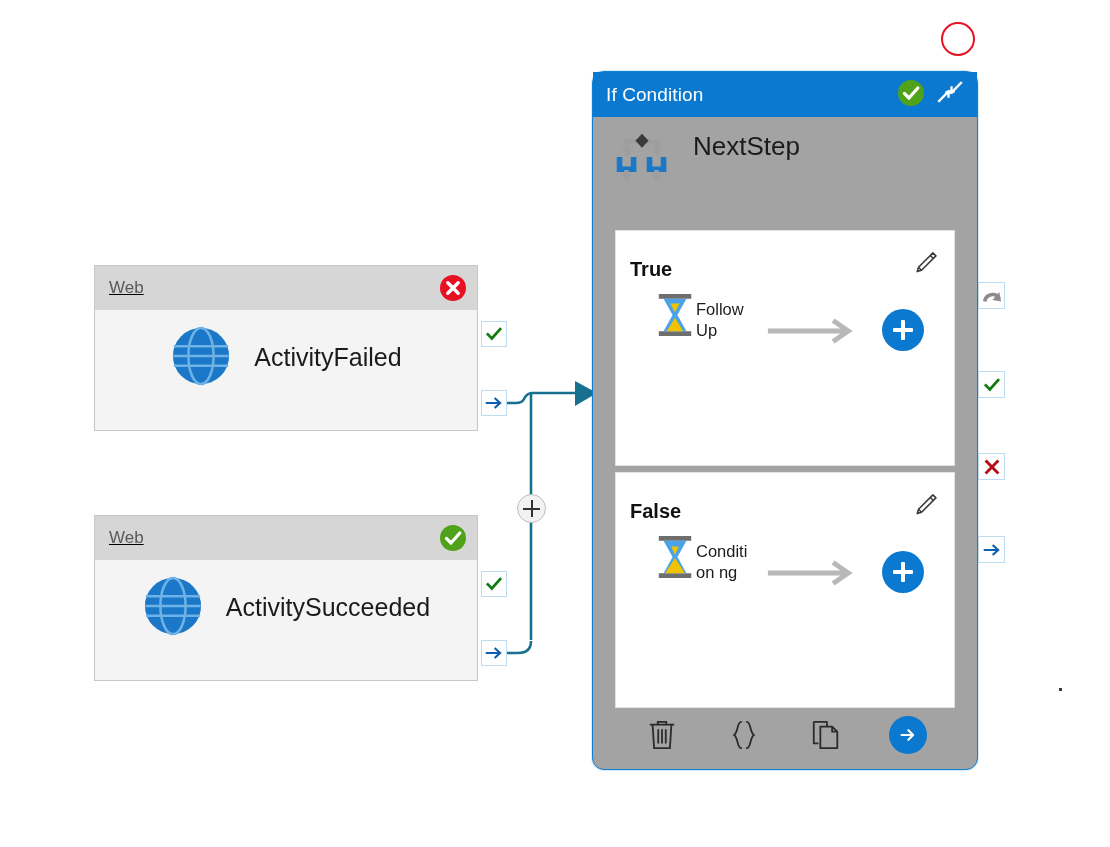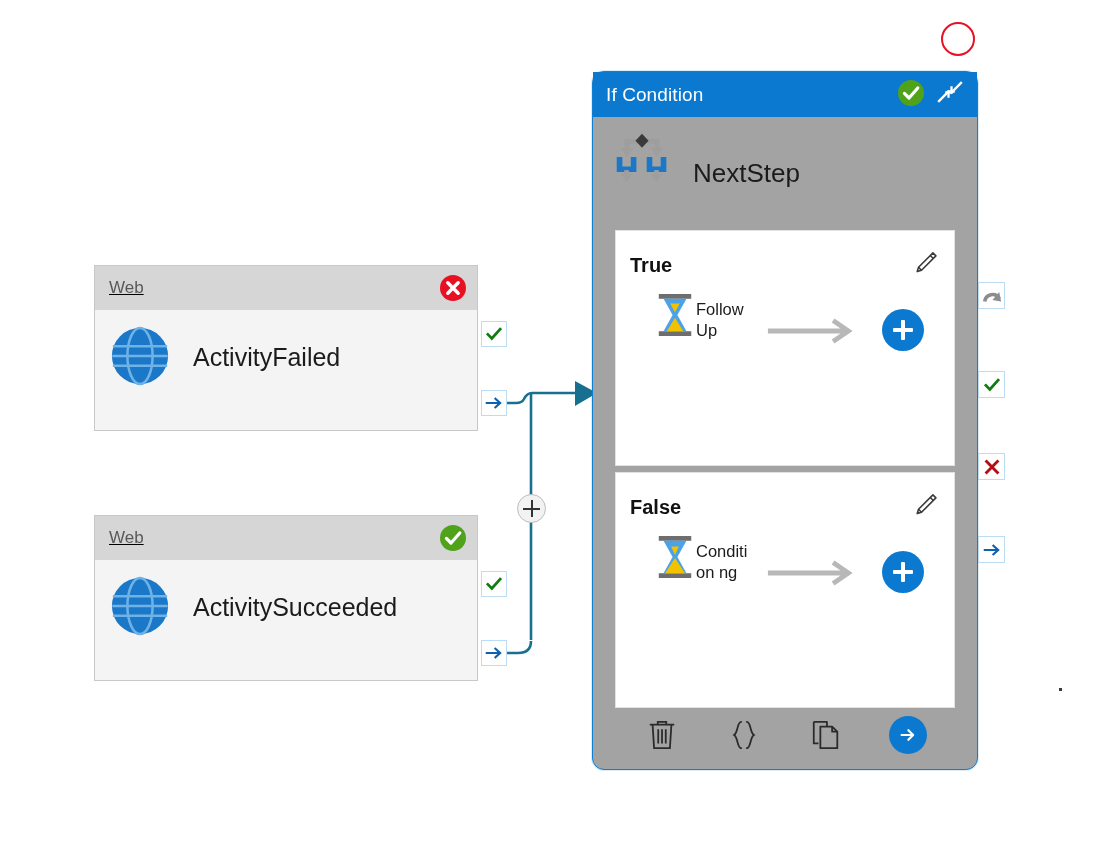--- a/index.html
+++ b/index.html
@@ -47,20 +47,21 @@
     font-size: 17px;
     color: #595959;
     flex: 1;
   }
   .act-card-body {
     display: flex;
     align-items: center;
     padding: 16px 14px;
     box-sizing: border-box;
     height: 96px;
+    justify-content: center;
   }
   .act-name {
     font-size: 25px;
     color: #1b1b1b;
     margin-left: 22px;
     line-height: 1.1;
   }
   .badge-status { width: 28px; height: 28px; flex: 0 0 auto; }
 
   
@@ -98,41 +99,41 @@
     box-sizing: border-box;
   }
   .cond-head-title {
     color: #ffffff;
     font-size: 19px;
     flex: 1;
     letter-spacing: .1px;
   }
   .cond-sub {
     display: flex;
-    align-items: flex-end;
+    align-items: flex-start;
     padding: 14px 0 10px 20px;
     box-sizing: border-box;
   }
   .cond-sub-name {
     font-size: 26px;
     color: #1b1b1b;
     margin-left: 22px;
   }
 
   .branch-box {
     position: absolute;
     left: 22px;
     width: 340px;
     background: #ffffff;
     border: 1px solid #e2e2e2;
     box-sizing: border-box;
   }
   .branch-head {
     display: flex;
-    align-items: center;
+    align-items: flex-end;
     padding: 18px 14px 0 14px;
   }
   .branch-label {
     font-size: 20px;
     font-weight: bold;
     color: #111111;
     flex: 1;
   }
   .branch-row {
     display: flex;

